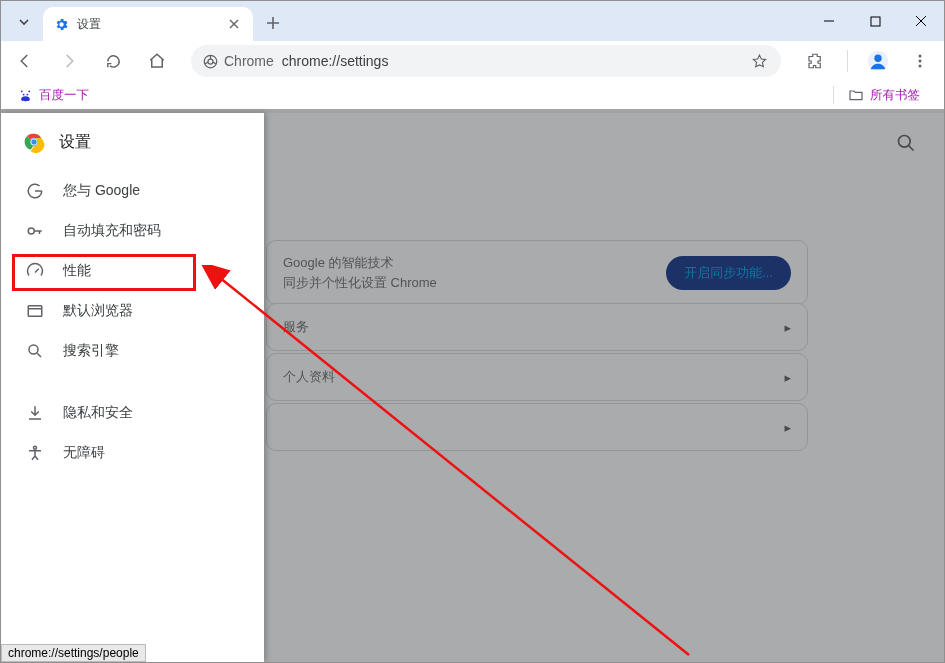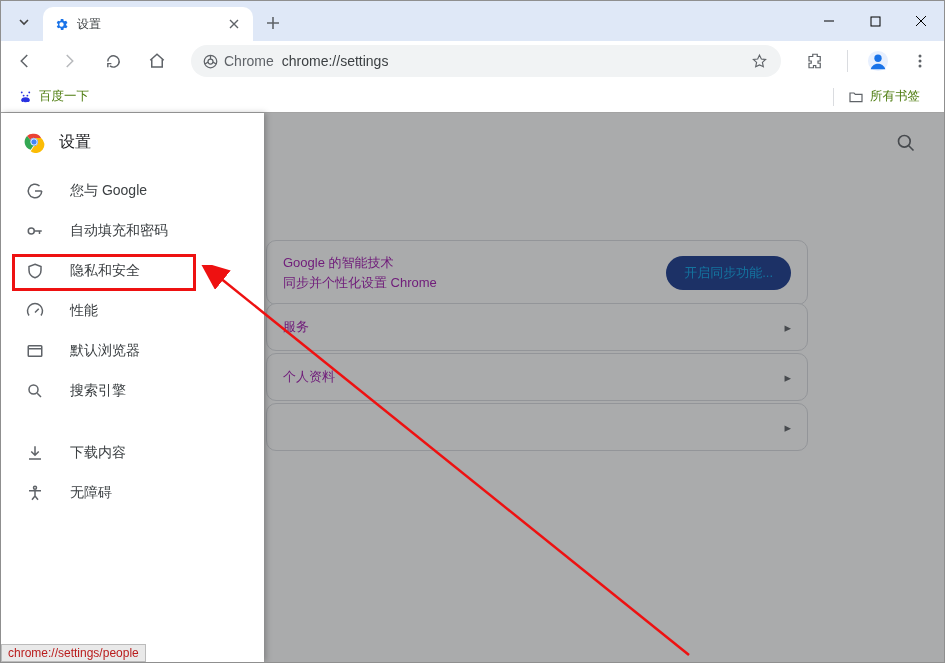--- a/index.html
+++ b/index.html
@@ -108,26 +108,26 @@
     cursor:pointer;
   }
   .divider-v {
     width:1px; height:22px; background:#dadce0; margin:0 4px;
   }
 
   
   .bookmarks {
     height:32px;
     background:#fff;
-    border-bottom:1px solid #a3a3a3;
+    border-bottom:4px solid #a3a3a3;
     display:flex;
     align-items:center;
     padding: 0 10px;
     font-size:12.5px;
-    color:#4d7c0f;
+    color:#a21caf;
   }
   .bookmark {
     display:flex;
     align-items:center;
     gap:6px;
     padding:4px 6px;
     border-radius:4px;
     cursor:pointer;
     margin-right:8px;
   }
@@ -180,21 +180,21 @@
   .card.first { top:127px; height:65px; }
   .card.row { height:48px; display:flex; align-items:center; padding:0 16px; }
   .card.r1 { top:190px; }
   .card.r2 { top:240px;justify-content:flex-end; }
   .card.r3 { top:290px; }
   .card-inner-top {
     display:flex; align-items:center;
     padding:10px 16px;
     height:100%;
   }
-  .card-text { flex:1; font-size:13px; line-height:1.5; color:#a21caf; }
+  .card-text { flex:1; font-size:13px; line-height:1.5; color:#737373; }
   .card-btn {
     background:#1a3a8f;
     color:#0ea5e9;
     font-size:13px;
     padding:8px 18px;
     border-radius:18px;
     cursor:pointer;
   }
   .card .chev { color:#5f6368; }
 
@@ -227,21 +227,21 @@
     padding-right:2px;
   }
   
   .drawer-scroll::-webkit-scrollbar { width:14px; }
   .drawer-scroll::-webkit-scrollbar-thumb { background:#c5c7c9; border-radius:7px; border:3px solid #fff; }
   .drawer-scroll::-webkit-scrollbar-track { background:#f1f1f1; }
 
   .nav-item {
     display:flex;
     align-items:center;
-    gap:25px;
+    gap:18px;
     height:40px;
     padding:0 0 0 24px;
     font-size:14px;
     color:#3c4043;
     cursor:pointer;
     border-radius:0 20px 20px 0;
     margin-right:14px;
   }
   .nav-item .nicon {
     width:20px; height:20px;
@@ -267,21 +267,21 @@
     pointer-events:none;
   }
 
   
   .status-bar {
     position:absolute;
     left:0; bottom:0;
     background:#e9e9e9;
     border:1px solid #bbb;
     font-size:12px;
-    color:#b91c1c;
+    color:#000000;
     padding:1px 6px;
   }
 
   svg { display:block; }
 </style>
 </head>
 <body>
 
 <div class="titlebar">
   <div class="tab-dropdown">
@@ -476,28 +476,20 @@
           <svg width="18" height="18" viewBox="0 0 24 24">
               <circle cx="7" cy="12" r="4" fill="none" stroke="#5f6368" stroke-width="2"></circle>
               <path d="M11 12h10M18 12v4" stroke="#5f6368" stroke-width="2"></path>
             </svg>
         </span>
         <span>自动填充和密码</span>
       </div>
       <div class="nav-item">
         <span class="nicon">
           <svg width="18" height="18" viewBox="0 0 24 24">
-              <path d="M12 3l8 3v5c0 5-3.5 8.5-8 10-4.5-1.5-8-5-8-10V6Z" fill="none" stroke="#5f6368" stroke-width="2"></path>
-            </svg>
-        </span>
-        <span>隐私和安全</span>
-      </div>
-      <div class="nav-item">
-        <span class="nicon">
-          <svg width="18" height="18" viewBox="0 0 24 24">
               <path d="M4 18a10 10 0 1 1 16 0M12 14l5-5" fill="none" stroke="#5f6368" stroke-width="2"></path>
             </svg>
         </span>
         <span>性能</span>
       </div>
       <div class="nav-item">
         <span class="nicon">
           <svg width="18" height="18" viewBox="0 0 24 24">
               <rect x="3" y="5" width="18" height="14" rx="1" fill="none" stroke="#5f6368" stroke-width="2"></rect>
               <path d="M3 9h18" stroke="#5f6368" stroke-width="2"></path>
@@ -516,21 +508,21 @@
       </div>
 
       <div class="nav-sep"></div>
 
       <div class="nav-item">
         <span class="nicon">
           <svg width="18" height="18" viewBox="0 0 24 24">
               <path d="M12 3v12M7 10l5 5 5-5M4 20h16" fill="none" stroke="#5f6368" stroke-width="2"></path>
             </svg>
         </span>
-        <span>下载内容</span>
+        <span>隐私和安全</span>
       </div>
       <div class="nav-item">
         <span class="nicon">
           <svg width="18" height="18" viewBox="0 0 24 24">
               <circle cx="12" cy="5" r="2" fill="none" stroke="#5f6368" stroke-width="2"></circle>
               <path d="M4 9h16M12 9v7M8 21l4-5 4 5" fill="none" stroke="#5f6368" stroke-width="2"></path>
             </svg>
         </span>
         <span>无障碍</span>
       </div>

